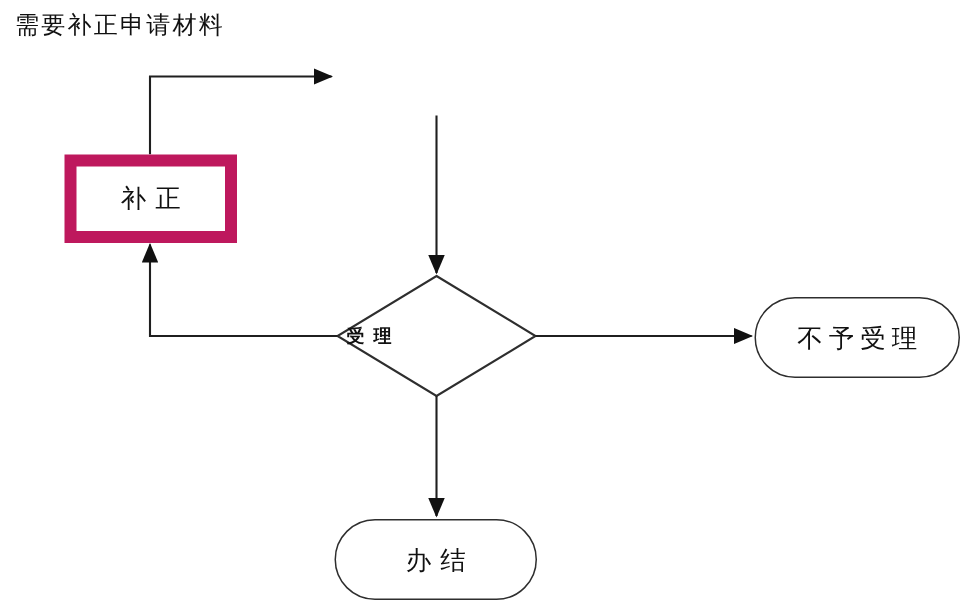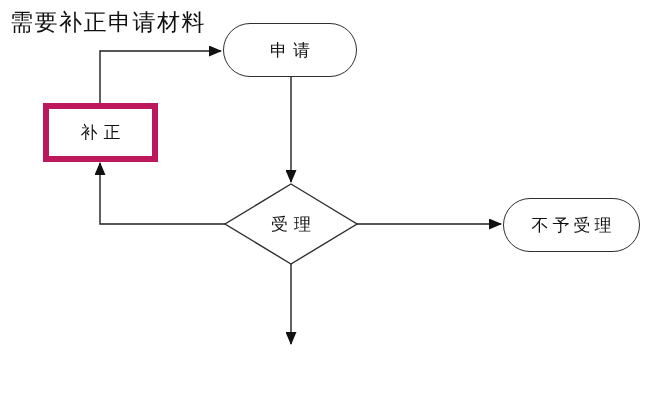--- a/index.html
+++ b/index.html
@@ -27,40 +27,40 @@
     box-sizing: border-box;
     font-size: 17px;
     color: #111111;
     background: #ffffff;
   }
   .terminator {
     border: 1.4px solid #2e2e2e;
     border-radius: 28px;
   }
   .process {
-    border: 6px solid #be185d;
+    border: 8px solid #be185d;
   }
   .node-label {
     letter-spacing: 6px;
     padding-left: 6px; 
     white-space: nowrap;
   }
   .node-label.wide { letter-spacing: 4px; padding-left: 4px; }
   .decision-label {
     position: absolute;
     display: flex;
     align-items: center;
-    justify-content: center;
-    font-size: 17px;
+    font-size: 12px;
     color: #111111;
     background: transparent;
+    font-weight: bold;
   }
   .float-label {
     position: absolute;
-    font-size: 23px;
+    font-size: 16px;
     color: #111111;
     letter-spacing: 1.5px;
     white-space: nowrap;
   }
   #node-apply   { left: 223px; top: 23px;  width: 134px; height: 54px; }
   #node-correct { left: 43px;  top: 103px; width: 115px; height: 59px; }
   #node-reject  { left: 503px; top: 198px; width: 137px; height: 54px; justify-content: center; }
   #node-done    { left: 223px; top: 346px; width: 135px; height: 54px; }
   #label-review { left: 225px; top: 186px; width: 132px; height: 76px; }
   #label-note      { left: 10px;  top: 7px; }
@@ -84,33 +84,33 @@
 
     <path d="M225,224 L100,224 L100,163" fill="none" stroke="#1f1f1f" stroke-width="1.4" marker-end="url(#arrow)"></path>
 
     <path d="M100,103 L100,51 L221,51" fill="none" stroke="#1f1f1f" stroke-width="1.4" marker-end="url(#arrow)"></path>
 
     <path d="M357,224 L501,224" fill="none" stroke="#1f1f1f" stroke-width="1.4" marker-end="url(#arrow)"></path>
 
     <path d="M291,264 L291,344" fill="none" stroke="#1f1f1f" stroke-width="1.4" marker-end="url(#arrow)"></path>
   </svg>
 
-  <div class="node terminator" id="node-apply">
-    <span class="node-label">申请</span>
-  </div>
 
   <div class="node process" id="node-correct">
     <span class="node-label">补正</span>
   </div>
 
   <div class="decision-label" id="label-review">
     <span class="node-label">受理</span>
   </div>
 
   <div class="node terminator" id="node-reject">
     <span class="node-label wide">不予受理</span>
   </div>
 
+  <div class="node terminator" id="node-done">
+    <span class="node-label">办结</span>
+  </div>
 
   <div class="float-label" id="label-note">需要补正申请材料</div>
 
 
 </div>
 
 </body></html>

